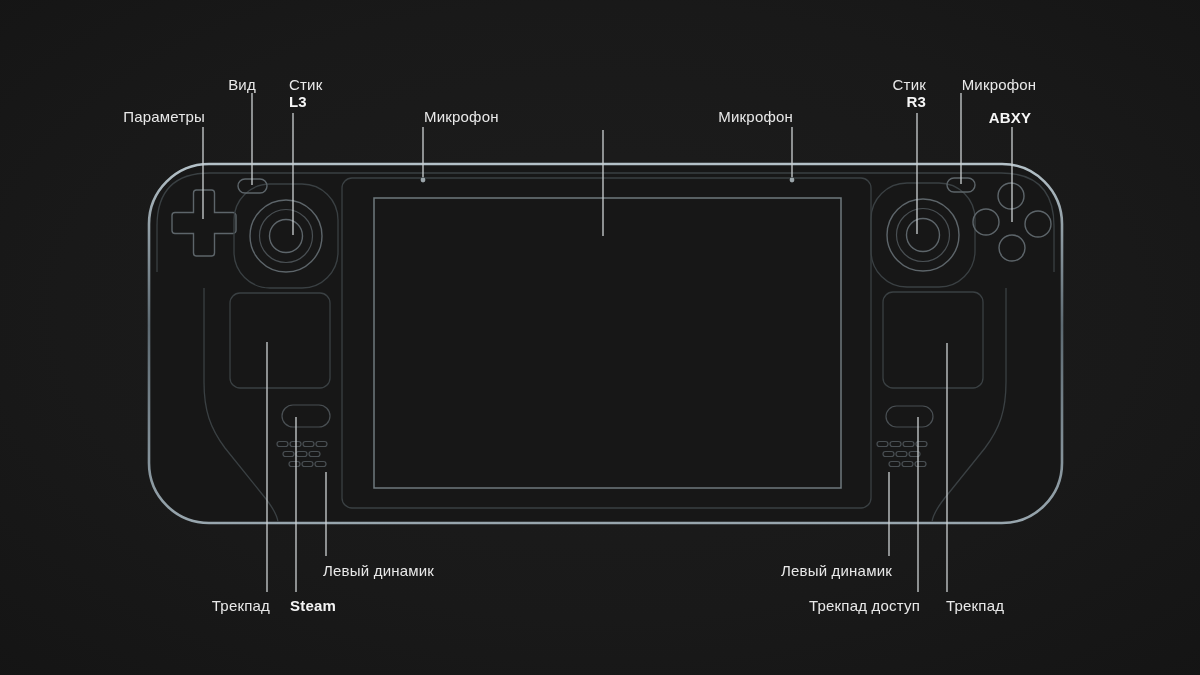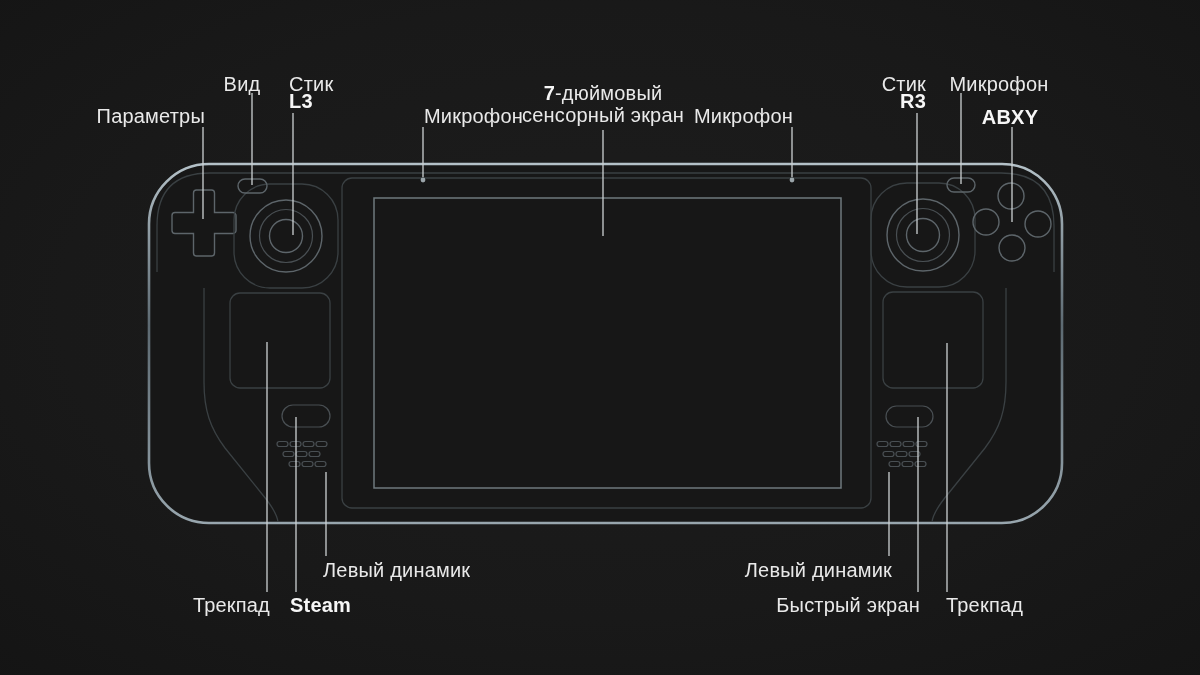--- a/index.html
+++ b/index.html
@@ -3,27 +3,27 @@
 <meta charset="utf-8">
 <style>
   html,body{margin:0;padding:0;background:#111;}
   .stage{
     position:relative;width:1200px;height:675px;overflow:hidden;
     background:radial-gradient(ellipse 980px 560px at 50% 46%, #1d1d1d 0%, #191919 55%, #131313 100%);
     font-family:"Liberation Sans", sans-serif;
   }
   .stage svg{position:absolute;left:0;top:0;}
   .lbl{
-    position:absolute;font-size:20px;line-height:17px;color:var(--text,#e9e9e9);
+    position:absolute;font-size:15px;line-height:17px;color:var(--text,#e9e9e9);
     white-space:nowrap;letter-spacing:.2px;
   }
   .lbl b{color:var(--text-bold,#f6f6f6);font-weight:700;}
   .center{transform:translateX(-50%);text-align:center;}
   .rightal{text-align:right;}
-  .stack span{display:block;}
+  .stack span{display:block;text-align:right;}
   .screenlbl{line-height:22px;}
   
   .edge{stroke:url(#edgeGrad);stroke-width:2.6;fill:#171717;}
   .dimline{stroke:var(--dim,#3a4043);stroke-width:1.3;fill:none;}
   .ctrl{stroke:var(--ctrl,#5d656a);stroke-width:1.4;fill:none;}
   .ctrldim{stroke:var(--ctrl-dim,#494f53);stroke-width:1.2;fill:none;}
   .bright{stroke:var(--screen-stroke,#6f797e);stroke-width:1.5;fill:none;}
   .leader{stroke:var(--leader,#cdd1d3);stroke-width:1.3;fill:none;}
 </style>
 </head>
@@ -128,24 +128,20 @@
 
   <div class="lbl center" style="left:242px;top:76px">Вид</div>
 
   <div class="lbl stack" style="left:289px;top:76px">
     <span>Стик</span>
     <b>L3</b>
   </div>
 
   <div class="lbl" style="left:424px;top:108px">Микрофон</div>
 
-  <div class="lbl center screenlbl stack" style="left:603px;top:82px">
-    <span><b>7</b><span style="display:inline">-дюймовый</span></span>
-    <span>сенсорный экран</span>
-  </div>
 
   <div class="lbl rightal" style="right:407px;top:108px">Микрофон</div>
 
   <div class="lbl stack rightal" style="right:274px;top:76px">
     <span>Стик</span>
     <b>R3</b>
   </div>
 
   <div class="lbl center" style="left:999px;top:76px">Микрофон</div>
 
@@ -156,17 +152,17 @@
   <div class="lbl" style="left:323px;top:562px">Левый динамик</div>
 
   <div class="lbl rightal" style="right:930px;top:597px">Трекпад</div>
 
   <div class="lbl" style="left:290px;top:597px">
     <b>Steam</b>
   </div>
 
   <div class="lbl rightal" style="right:308px;top:562px">Левый динамик</div>
 
-  <div class="lbl rightal" style="right:280px;top:597px">Быстрый экран</div>
+  <div class="lbl rightal" style="right:280px;top:597px">Трекпад доступ</div>
 
   <div class="lbl" style="left:946px;top:597px">Трекпад</div>
 
 </div>
 
 </body></html>

